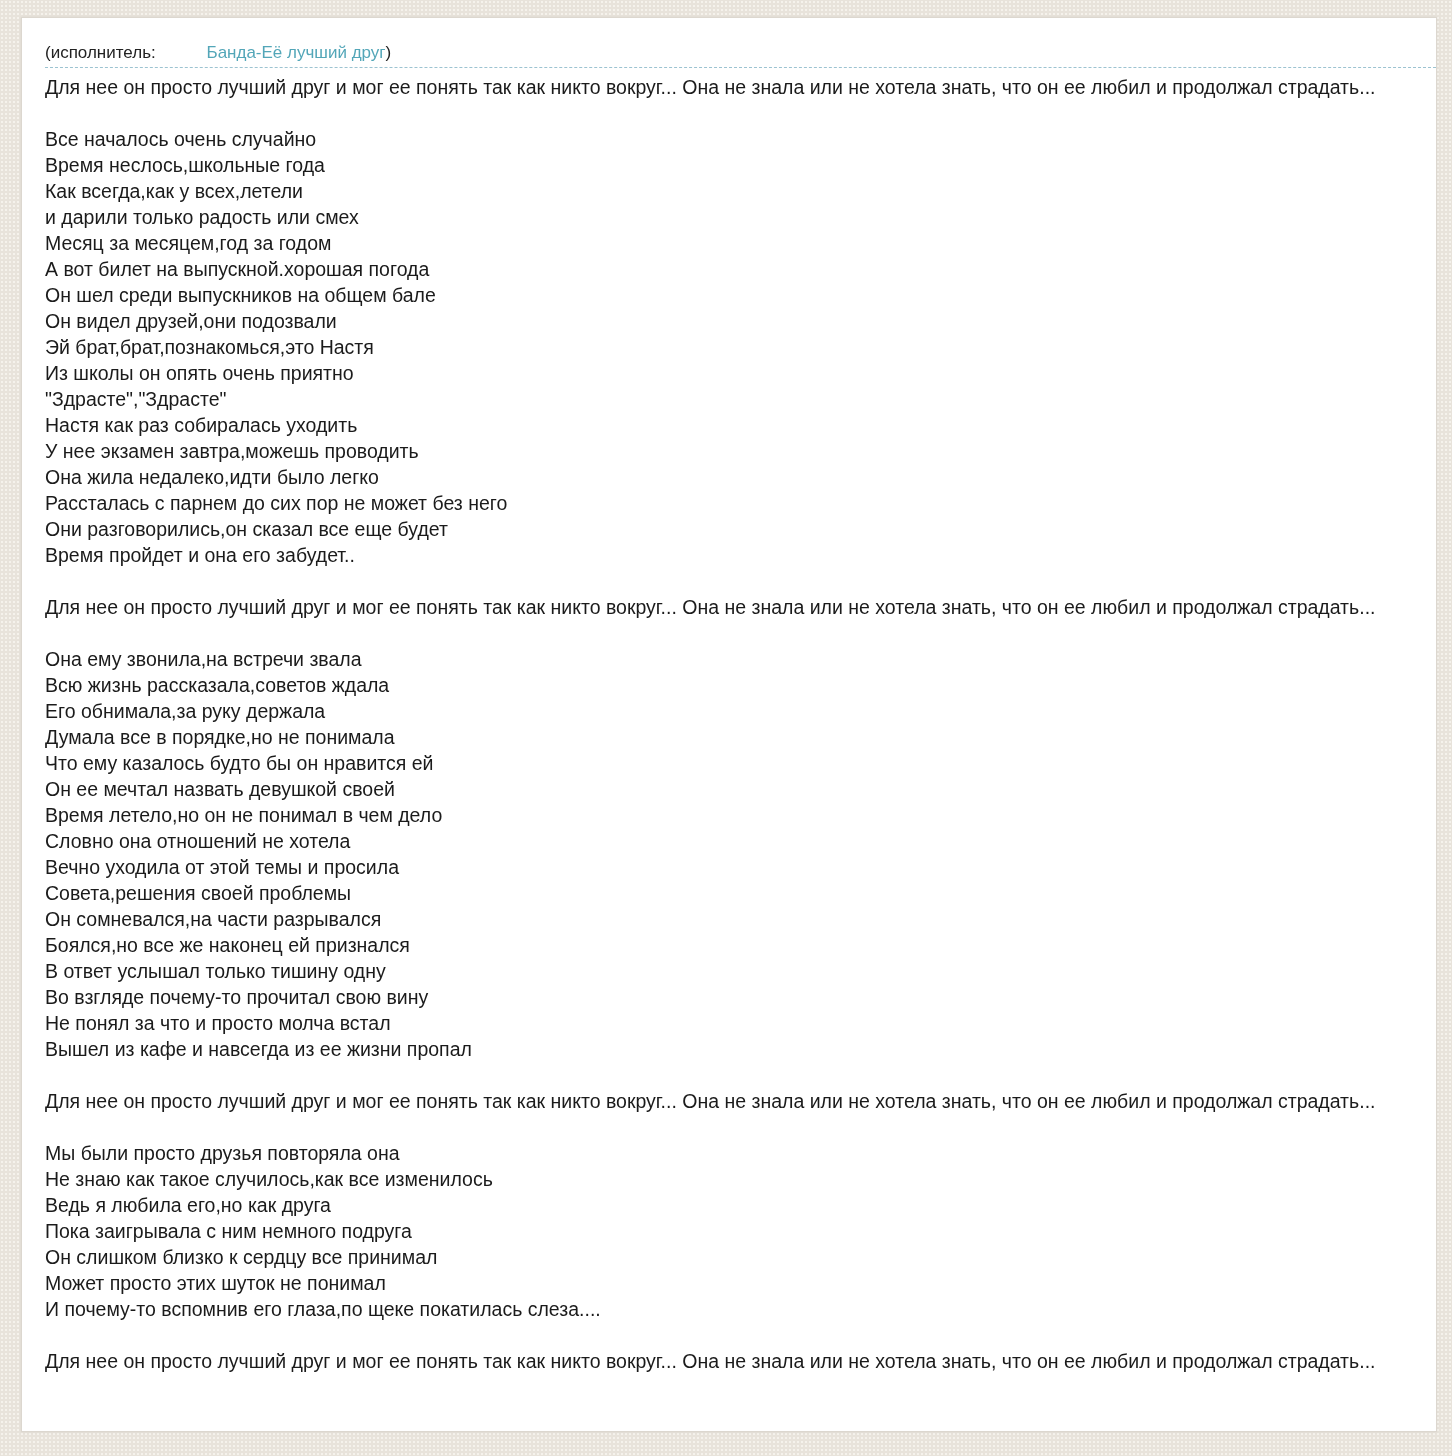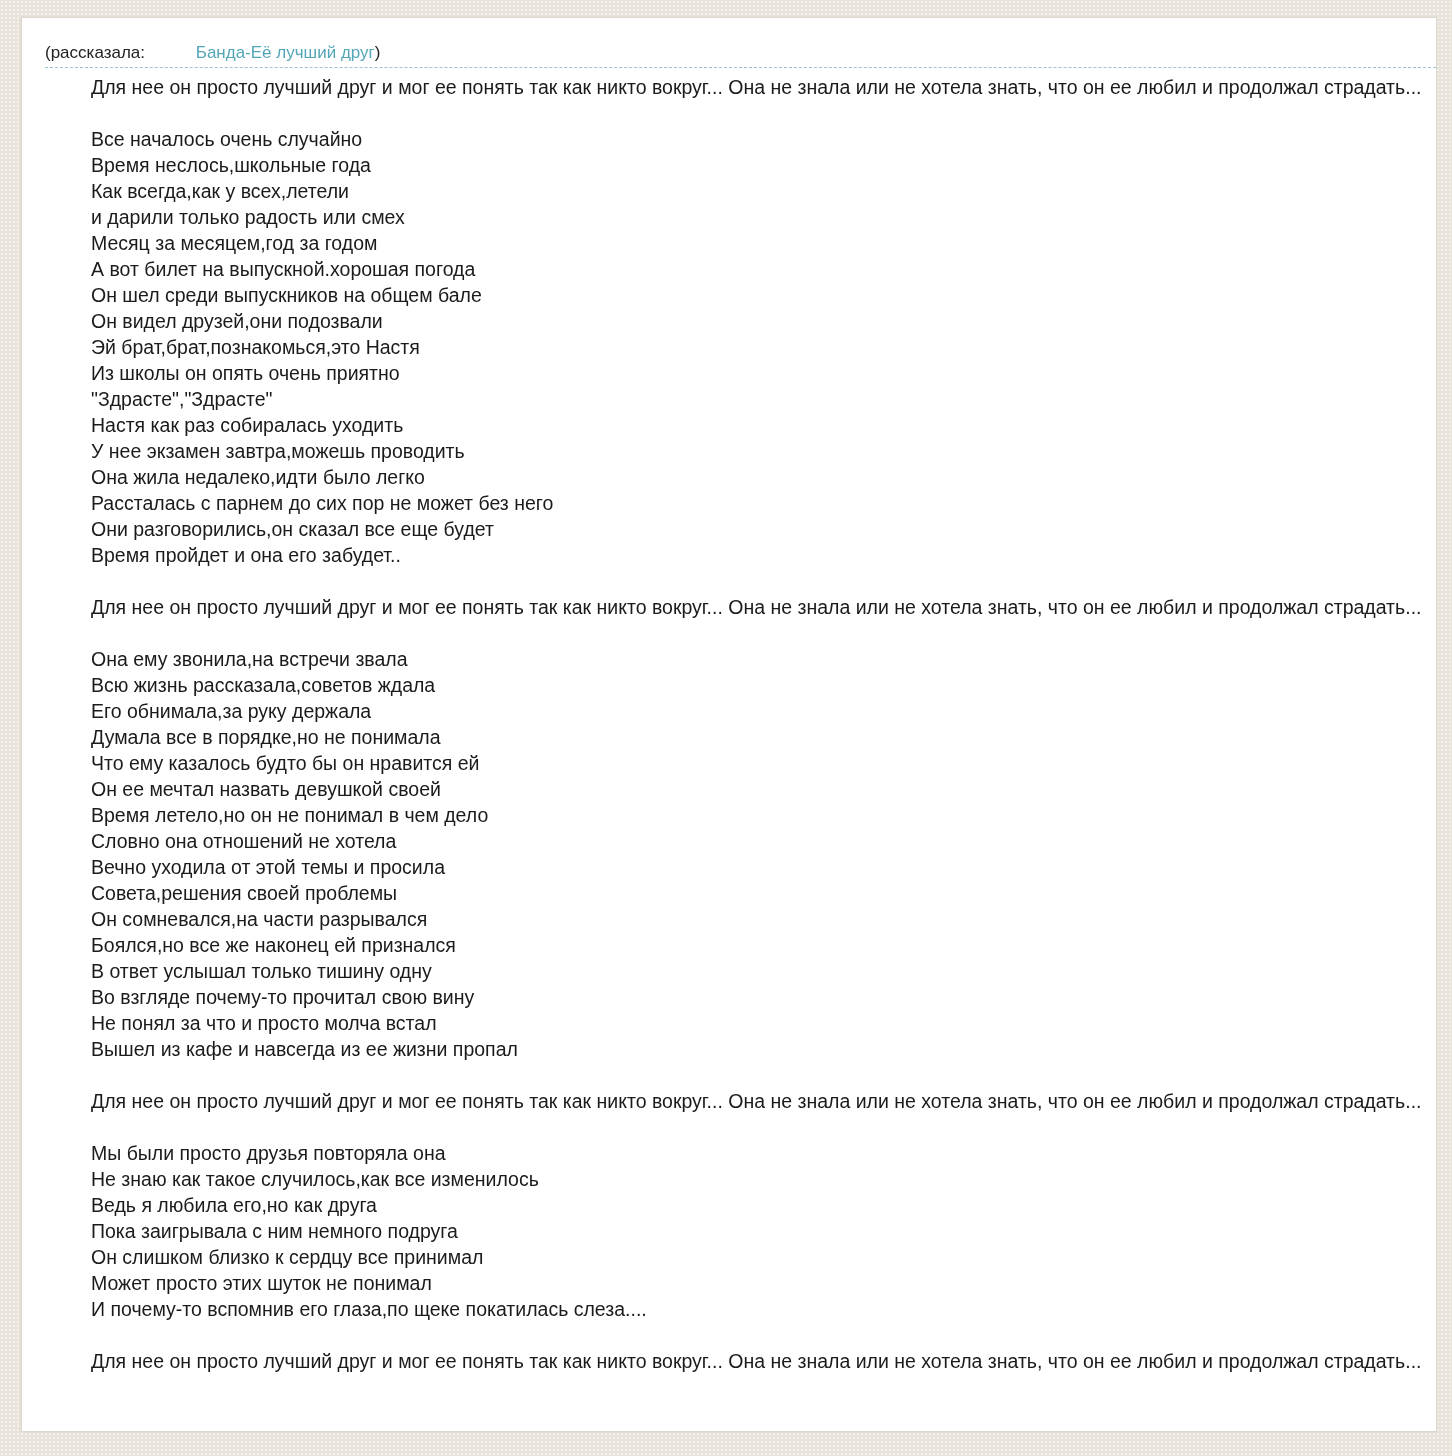--- a/index.html
+++ b/index.html
@@ -50,29 +50,28 @@
     border-top: 1px dashed #9cc3d1;
     height: 0;
     margin: 0;
   }
   .lyrics {
     margin-top: 6px;
     font-size: 19.5px;
     line-height: 26px;
     color: #1b1b1b;
     white-space: pre;
-    margin-left: 46px;
   }
 </style>
 </head>
 <body>
 
 <div class="card">
   <div>
-    <div class="artist-line"><span>(рассказала: </span><a class="artist-link">Банда-Её лучший друг</a><span>)</span></div>
+    <div class="artist-line"><span>(исполнитель: </span><a class="artist-link">Банда-Её лучший друг</a><span>)</span></div>
     <hr class="separator">
   </div>
   <div class="lyrics">Для нее он просто лучший друг и мог ее понять так как никто вокруг... Она не знала или не хотела знать, что он ее любил и продолжал страдать...
 
 Все началось очень случайно
 Время неслось,школьные года
 Как всегда,как у всех,летели
 и дарили только радость или смех
 Месяц за месяцем,год за годом
 А вот билет на выпускной.хорошая погода

